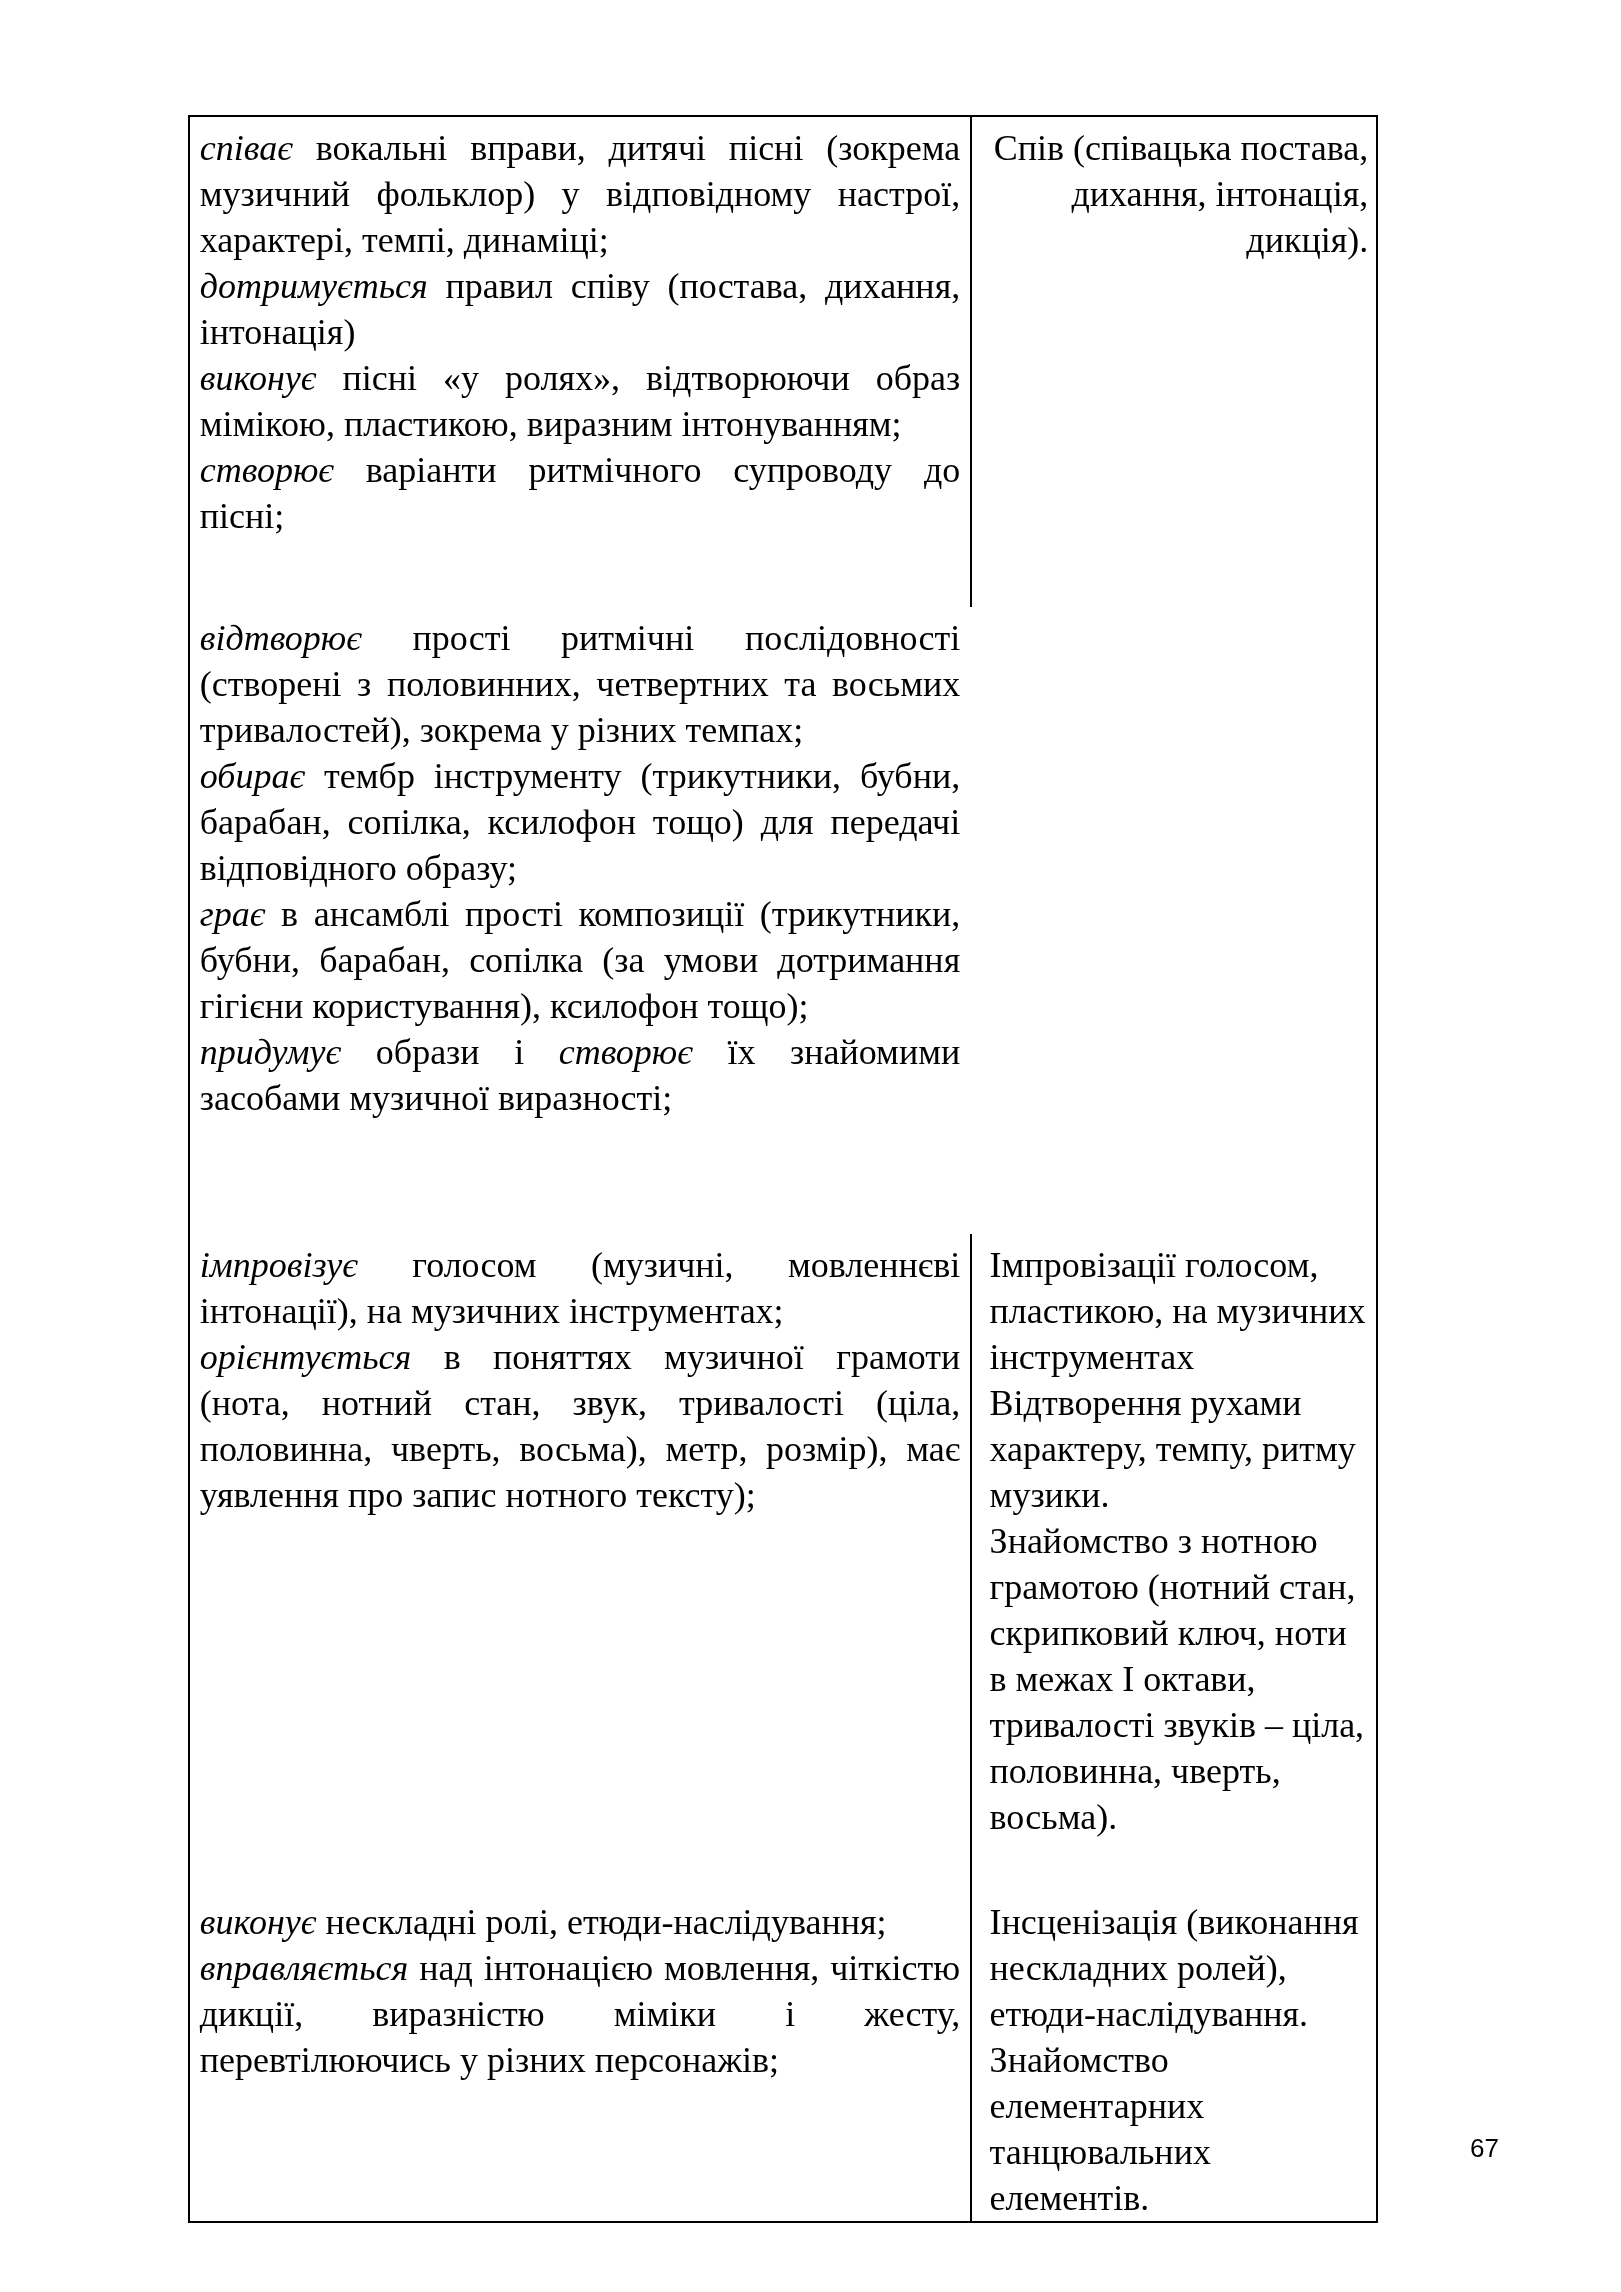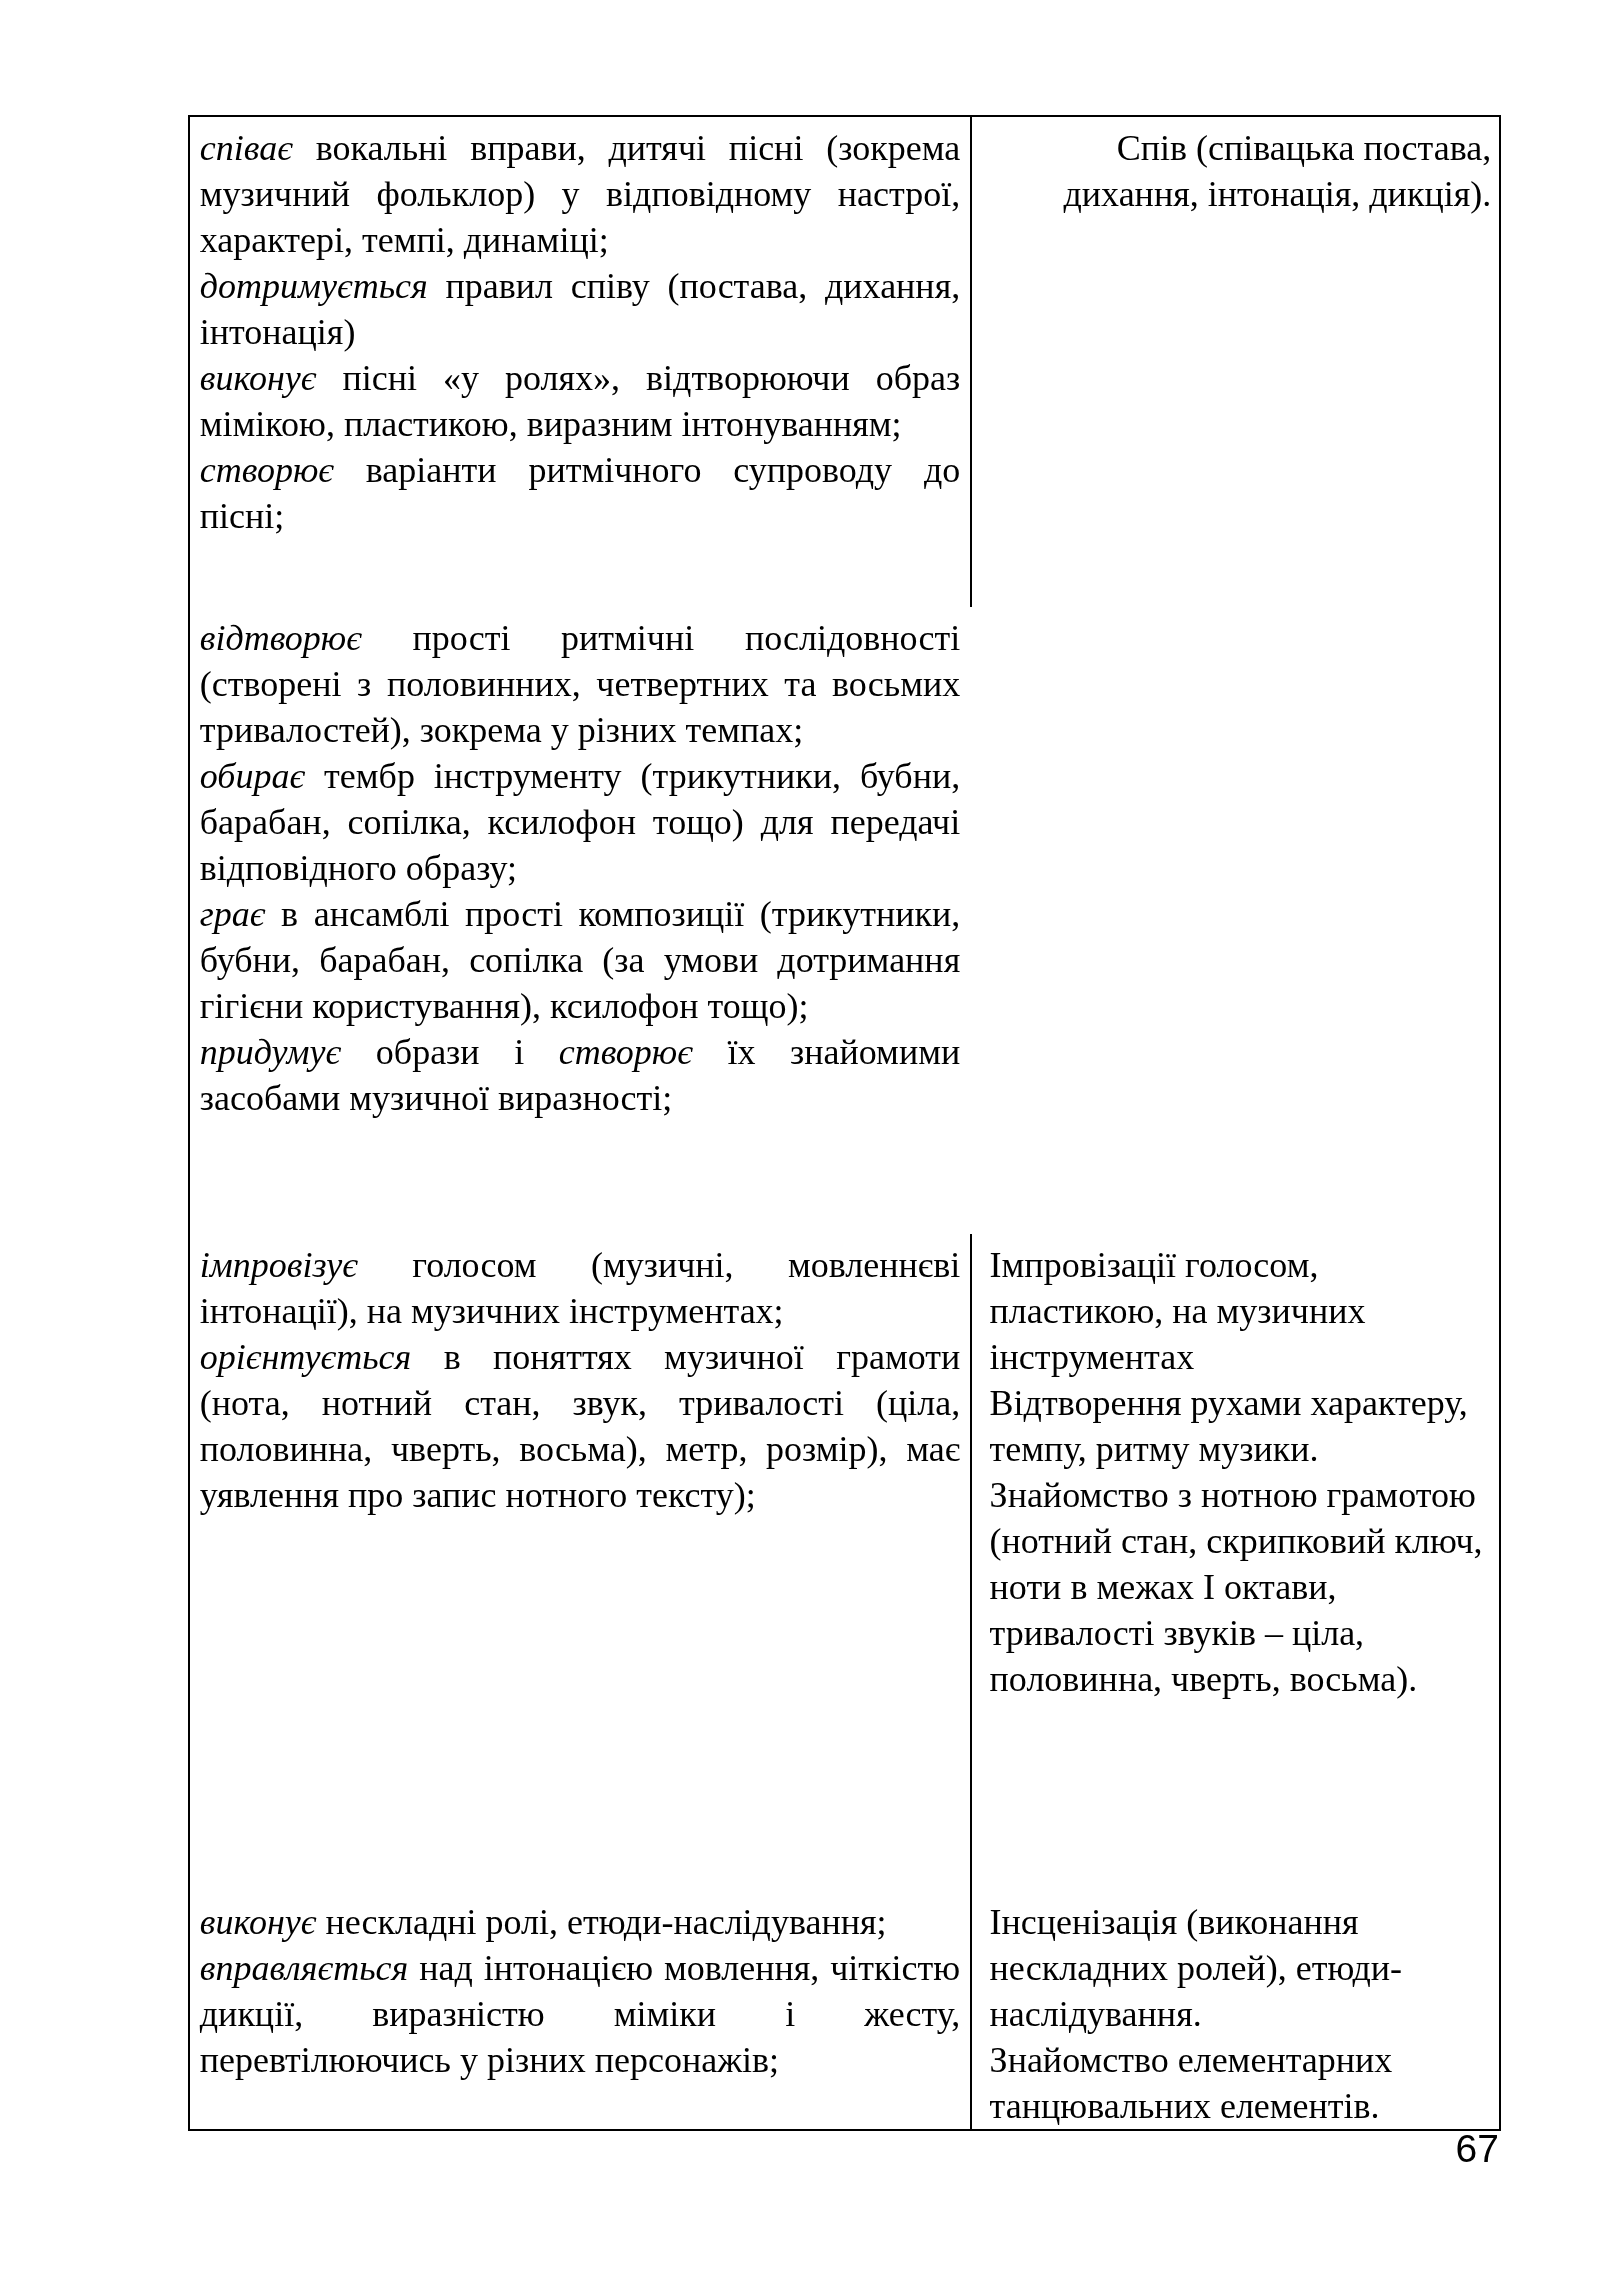--- a/index.html
+++ b/index.html
@@ -11,21 +11,21 @@
     width: 1621px;
     height: 2293px;
     position: relative;
     font-family: "Liberation Serif", serif;
     color: #000000;
   }
   .doc-table {
     position: absolute;
     left: 188px;
     top: 115px;
-    width: 1313px;
+    width: 1190px;
     box-sizing: border-box;
     border: 2.9px solid #000000;
     display: grid;
     grid-template-columns: 780px 1fr;
     grid-template-rows: 490px 627px 657px auto;
   }
   .cell {
     box-sizing: border-box;
     overflow: hidden;
     font-size: 36px;
@@ -42,21 +42,21 @@
   }
   .cell p {
     margin: 0;
     padding: 0;
   }
   .page-number {
     position: absolute;
     top: 2125px;
     right: 122px;
     font-family: "Liberation Sans", sans-serif;
-    font-size: 39px;
+    font-size: 26px;
     line-height: 47px;
     color: #000000;
     text-align: center;
   }
 </style>
 </head>
 <body>
 
 <div class="doc-table">
     <div class="cell left" style="grid-area: 1 / 1;">

